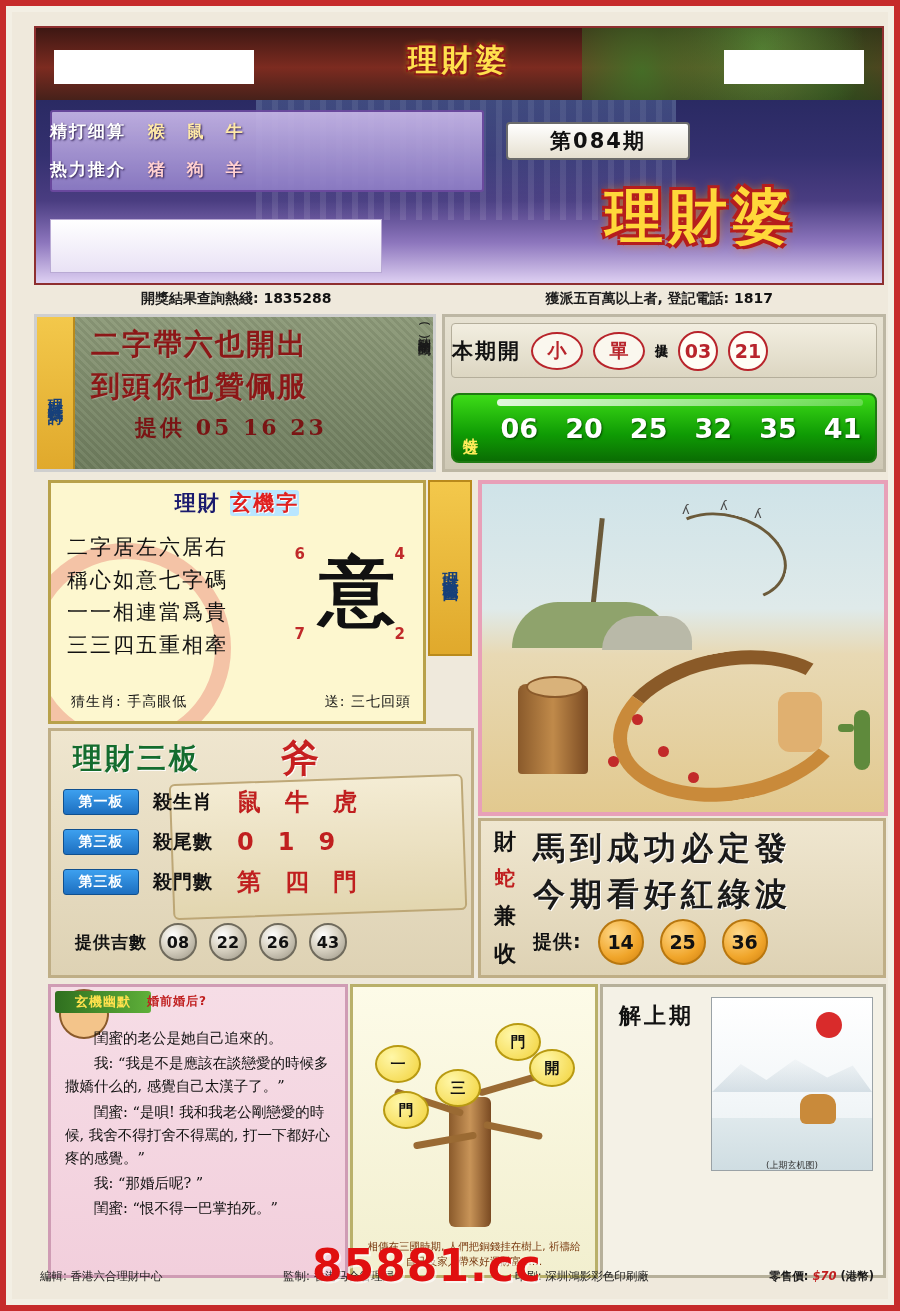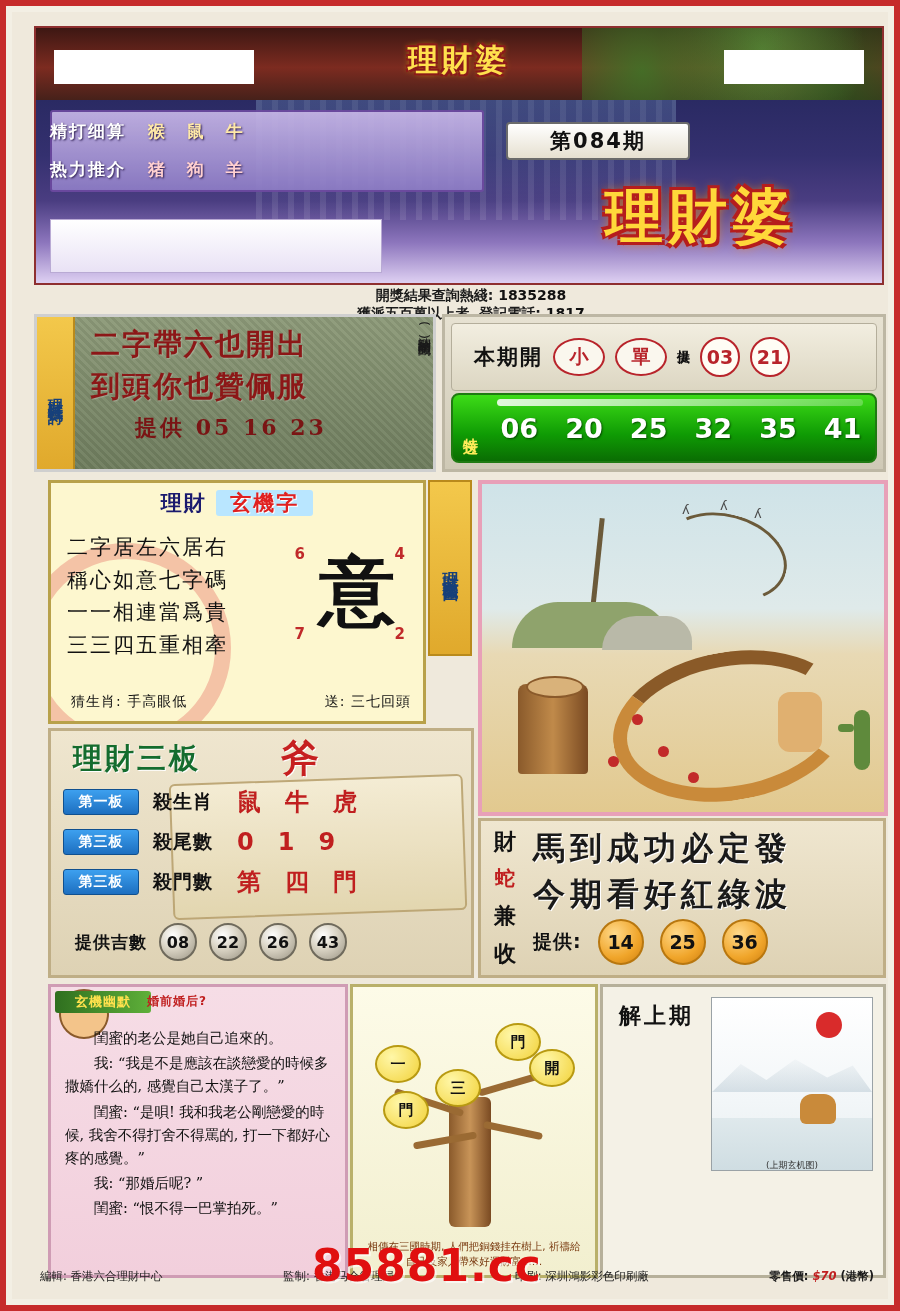--- a/index.html
+++ b/index.html
@@ -89,23 +89,23 @@
     text-shadow:-3px -3px 0 #b51d1d,3px -3px 0 #b51d1d,-3px 3px 0 #b51d1d,3px 3px 0 #b51d1d,0 0 12px #ff8c00;
   }
   .mh-bottomband{
     position:absolute;left:14px;bottom:10px;width:330px;height:52px;
     background:linear-gradient(180deg,#ffffff,#e9e2f5);
     border:1px solid #b9aad4;
   }
 
   
   .hotline{
-    position:absolute;left:36px;top:275px;width:846px;height:24px;
+    position:absolute;left:22px;top:275px;width:846px;height:24px;
     display:flex;align-items:center;justify-content:space-around;
-    font-size:14px;color:#1b1b1b;font-weight:bold;flex-direction:column;
+    font-size:14px;color:#1b1b1b;font-weight:bold;
   }
   .hotline .num{color:#111;}
 
   
   .poem-panel{
     position:absolute;left:22px;top:302px;width:396px;height:152px;
     background:#7b8a6a;
     border:3px solid #cfcfcf;
     display:flex;
   }
@@ -141,24 +141,24 @@
     font-size:13px;color:#1a1a1a;line-height:1.1;
     writing-mode:vertical-rl;letter-spacing:1px;
   }
 
   .result-panel{
     position:absolute;left:430px;top:302px;width:438px;height:152px;
     background:linear-gradient(180deg,#e7e2d2,#cfc9b6);
     border:3px solid #bdb7a4;
   }
   .res-top{
-    position:absolute;left:6px;top:6px;right:6px;height:68px;
+    position:absolute;left:6px;top:6px;right:6px;height:55px;
     background:linear-gradient(180deg,#f2eee0,#dcd6c2);
     border:1px solid #b4ae9b;border-radius:4px;
-    display:flex;align-items:center;gap:10px;padding:0 22px;
+    display:flex;align-items:center;gap:10px;padding:0 0;
     box-sizing:border-box;
   }
   .res-label{font-size:21px;font-weight:bold;color:#111;letter-spacing:2px;}
   .oval{
     width:48px;height:34px;border-radius:50%;
     border:2px solid #b8242b;background:#faf7ee;
     display:flex;align-items:center;justify-content:center;
     font-size:19px;font-weight:bold;color:#b8242b;
   }
   .res-provide{
@@ -204,21 +204,21 @@
   .yin-yang{
     position:absolute;left:-30px;top:60px;width:210px;height:210px;
     border-radius:50%;border:16px solid rgba(224,60,60,.28);
     box-sizing:border-box;
   }
   .xj-title{
     position:absolute;left:0;right:0;top:6px;text-align:center;
     font-size:21px;font-weight:bold;color:#1a1a6e;letter-spacing:2px;
   }
   .xj-title .hl{
-    color:#e02020;background:#b9e6ff;padding:1px 14px;border-radius:3px;
+    color:#e02020;background:#b9e6ff;padding:1px 0;border-radius:3px;
     text-shadow:1px 1px 0 #fff;
   }
   .xj-lines{
     position:absolute;left:16px;top:48px;width:200px;
     font-size:21px;line-height:1.55;color:#111;letter-spacing:2px;
     font-family:"DejaVu Serif","Liberation Serif",serif;
   }
   .xj-big{
     position:absolute;right:28px;top:58px;
     font-size:76px;font-weight:bold;color:#111;

